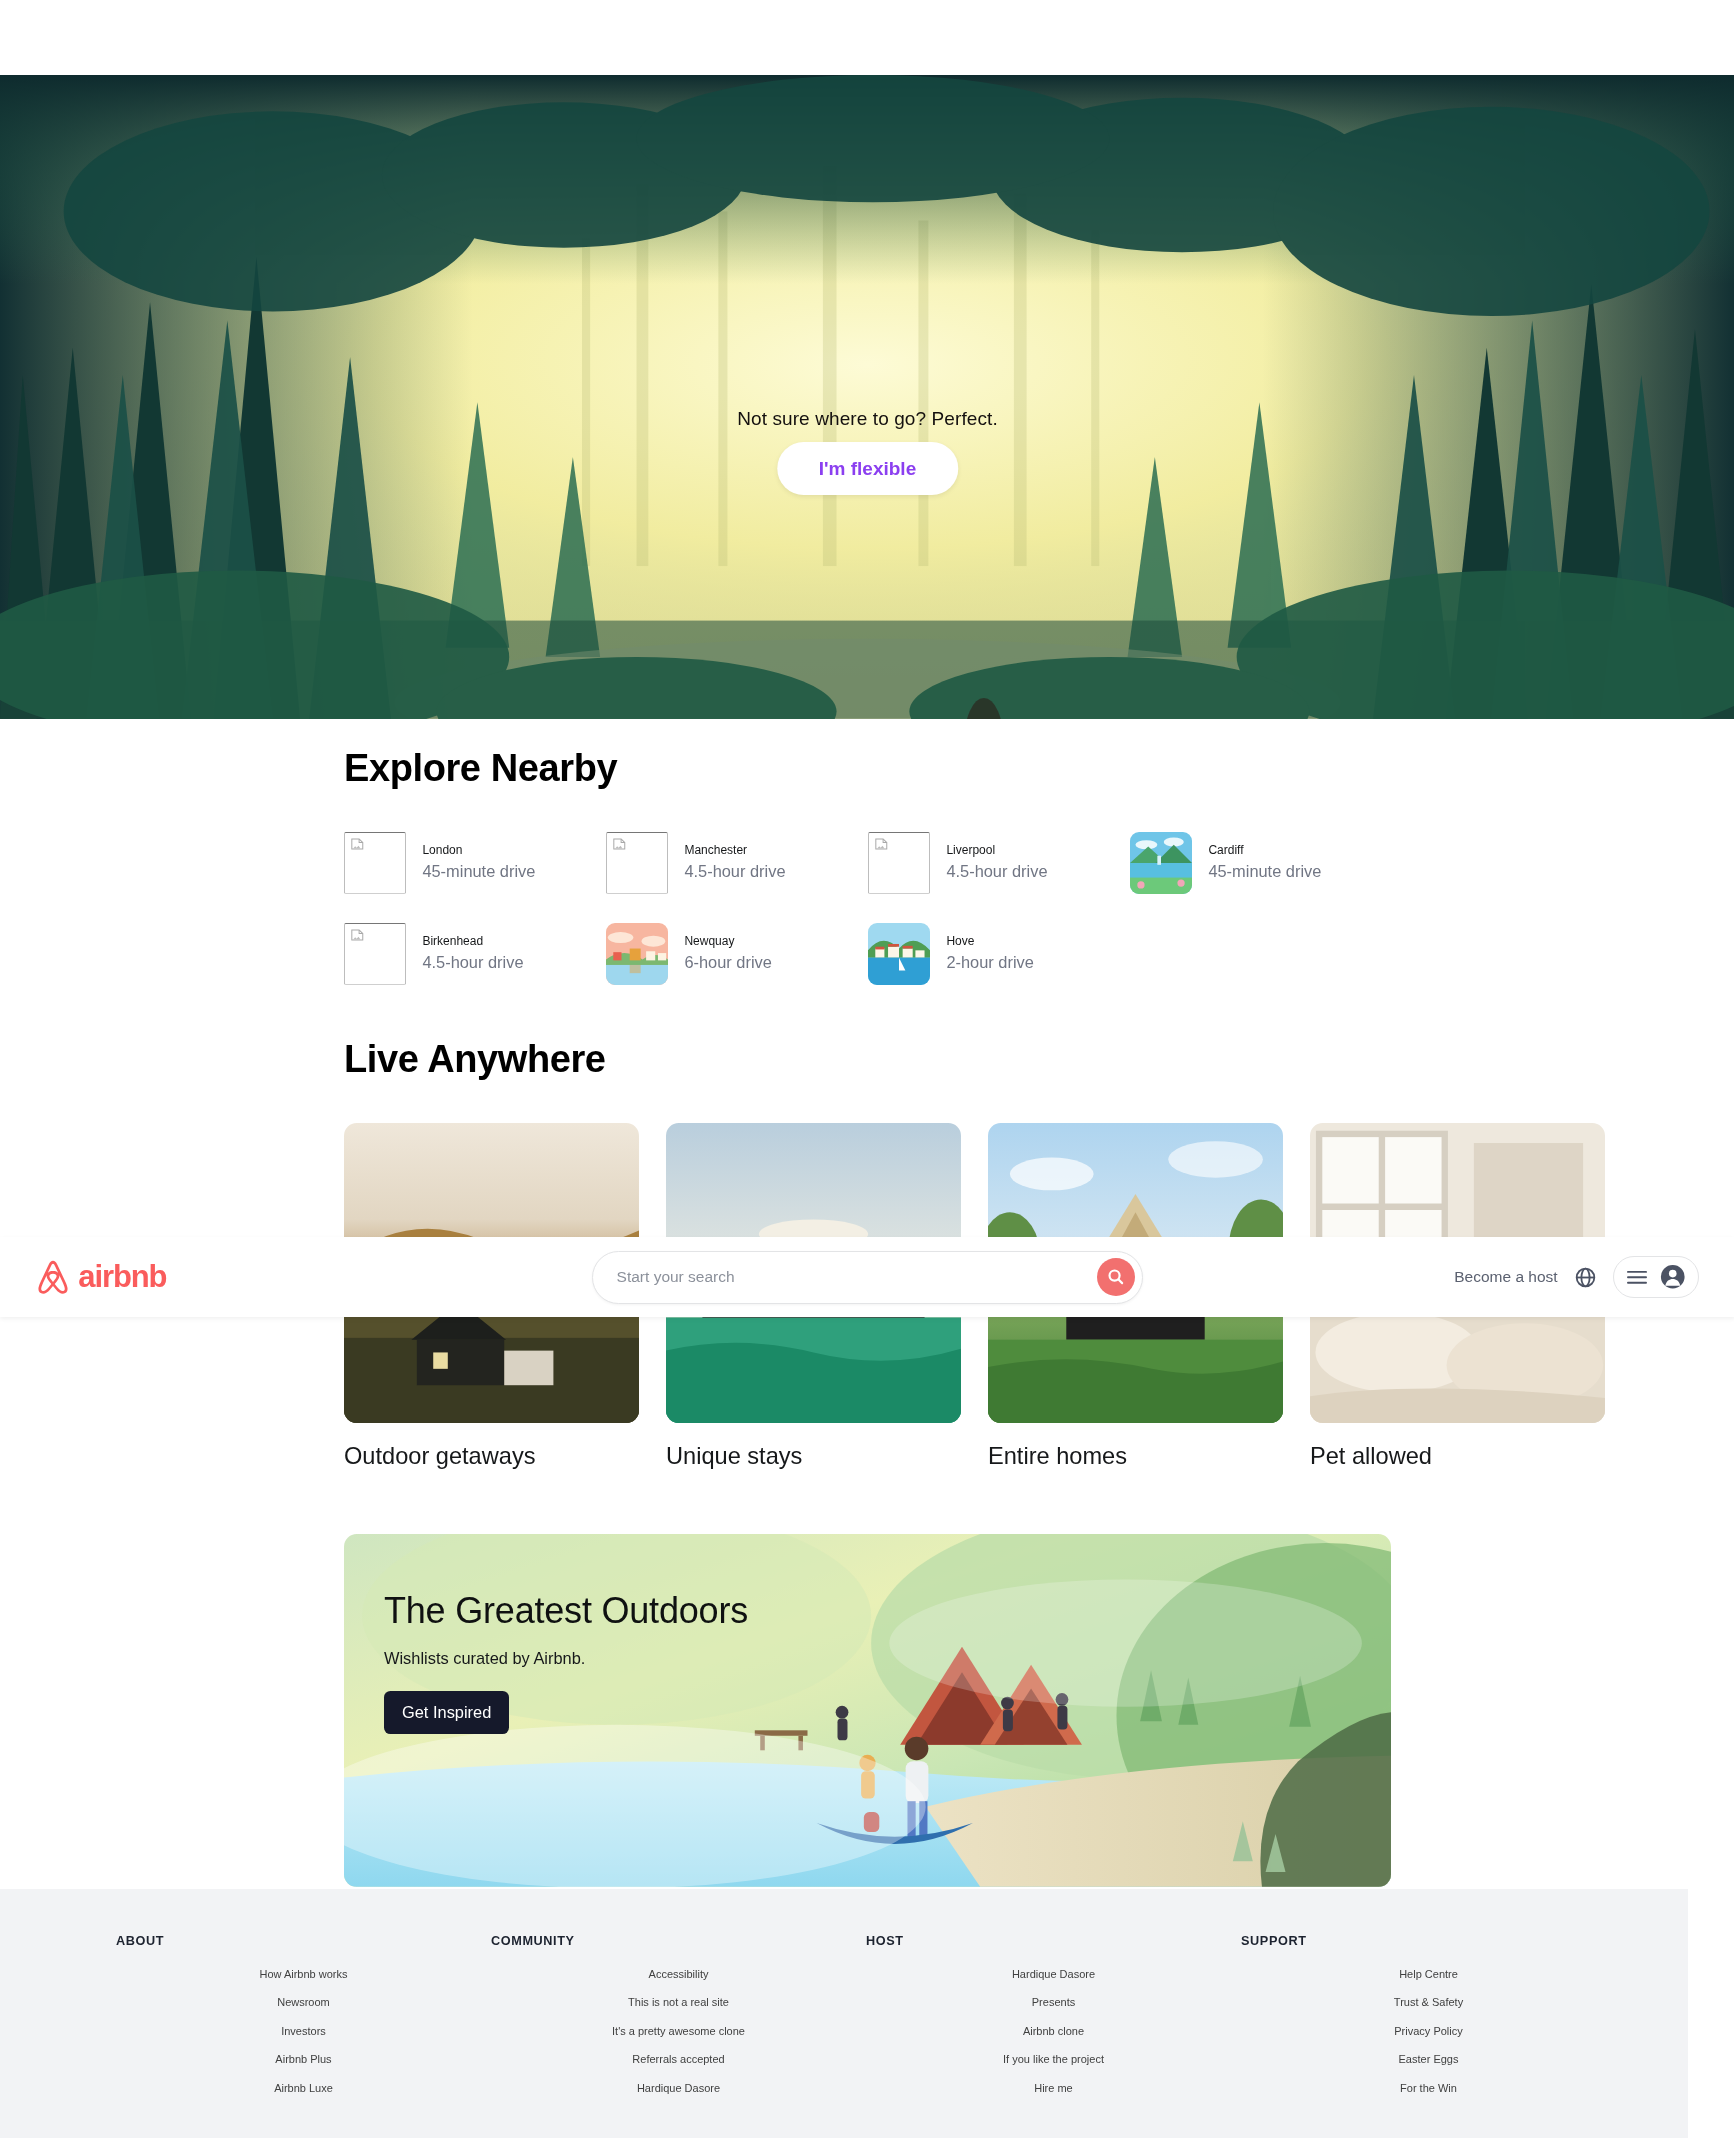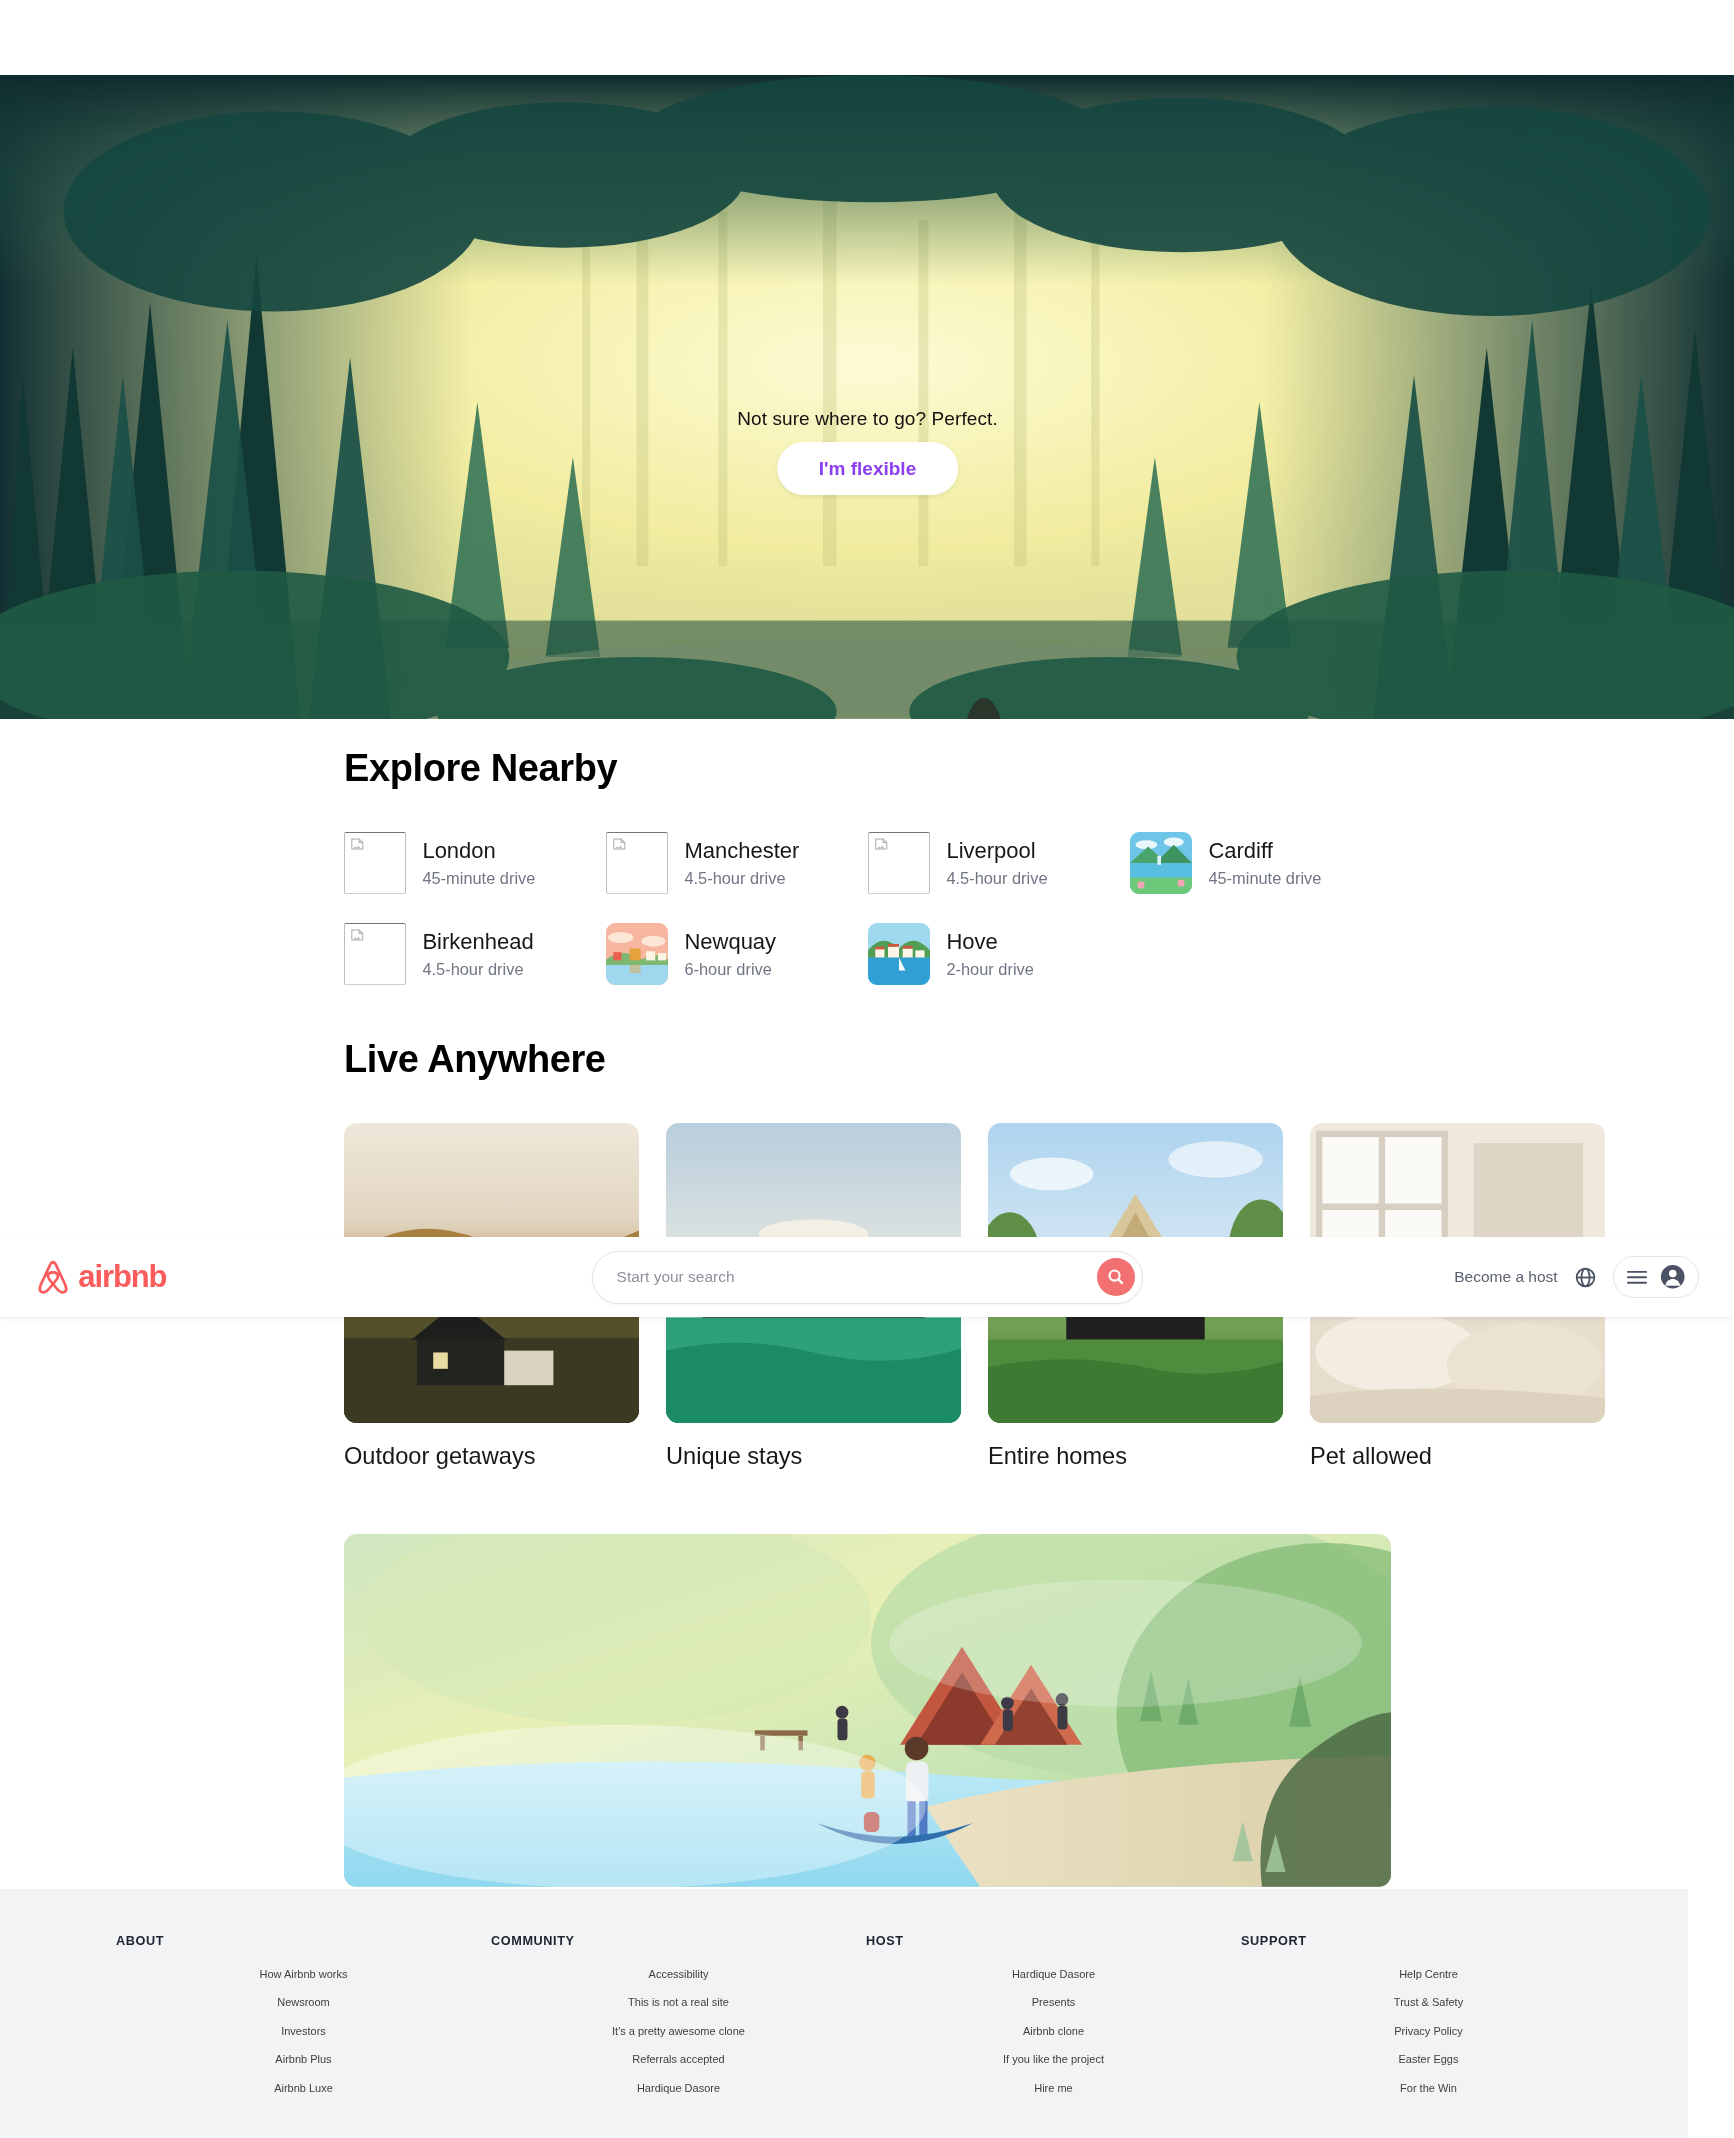--- a/index.html
+++ b/index.html
@@ -84,21 +84,21 @@
   .thumb-broken {
     background: #ffffff;
     border-left: 0.9px solid #bdbdbd;
     border-right: 0.9px solid #bdbdbd;
     border-top: 0.9px solid #767676;
     border-bottom: 0.9px solid #cfcfcf;
     border-radius: 1.8px;
   }
   .thumb-broken svg { position: absolute; left: 4.5px; top: 4.5px; }
   .explore-meta { line-height: 1.45; }
-  .explore-name { font-size: 22px; color: #16181a; }
+  .explore-name { font-size: 12px; color: #16181a; }
   .explore-dist { font-size: 16.4px; color: #717684; }
 
   .live-wrap { padding: 53px 0 0 344px; }
   .live-row {
     margin-top: 42px;
     display: flex;
     gap: 27px;
     width: 1391px;
     overflow: hidden;
   }
@@ -644,20 +644,25 @@
           <path d="M1010,388 Q1000,300 1050,250 Q1110,200 1152,196 L1152,388 Z" fill="#4d6b45" opacity=".85"></path>
           <g fill="#9fc49a" opacity=".9">
             <polygon points="1000,360 978,360 989,316"></polygon>
             <polygon points="1036,372 1014,372 1025,330"></polygon>
           </g>
 
           <ellipse cx="300" cy="300" rx="340" ry="90" fill="#ffffff" opacity=".35"></ellipse>
           <ellipse cx="860" cy="120" rx="260" ry="70" fill="#ffffff" opacity=".22"></ellipse>
         </svg>
 
+        <div class="promo-body">
+          <div class="promo-title">The Greatest Outdoors</div>
+          <div class="promo-sub">Wishlists curated by Airbnb.</div>
+          <button class="promo-btn">Get Inspired</button>
+        </div>
       </div>
     </section>
   </div>
 
   <footer class="footer">
     <div class="footer-cols">
         <div>
           <div class="footer-head">ABOUT</div>
           <a class="footer-link">How Airbnb works</a>
           <a class="footer-link">Newsroom</a>

